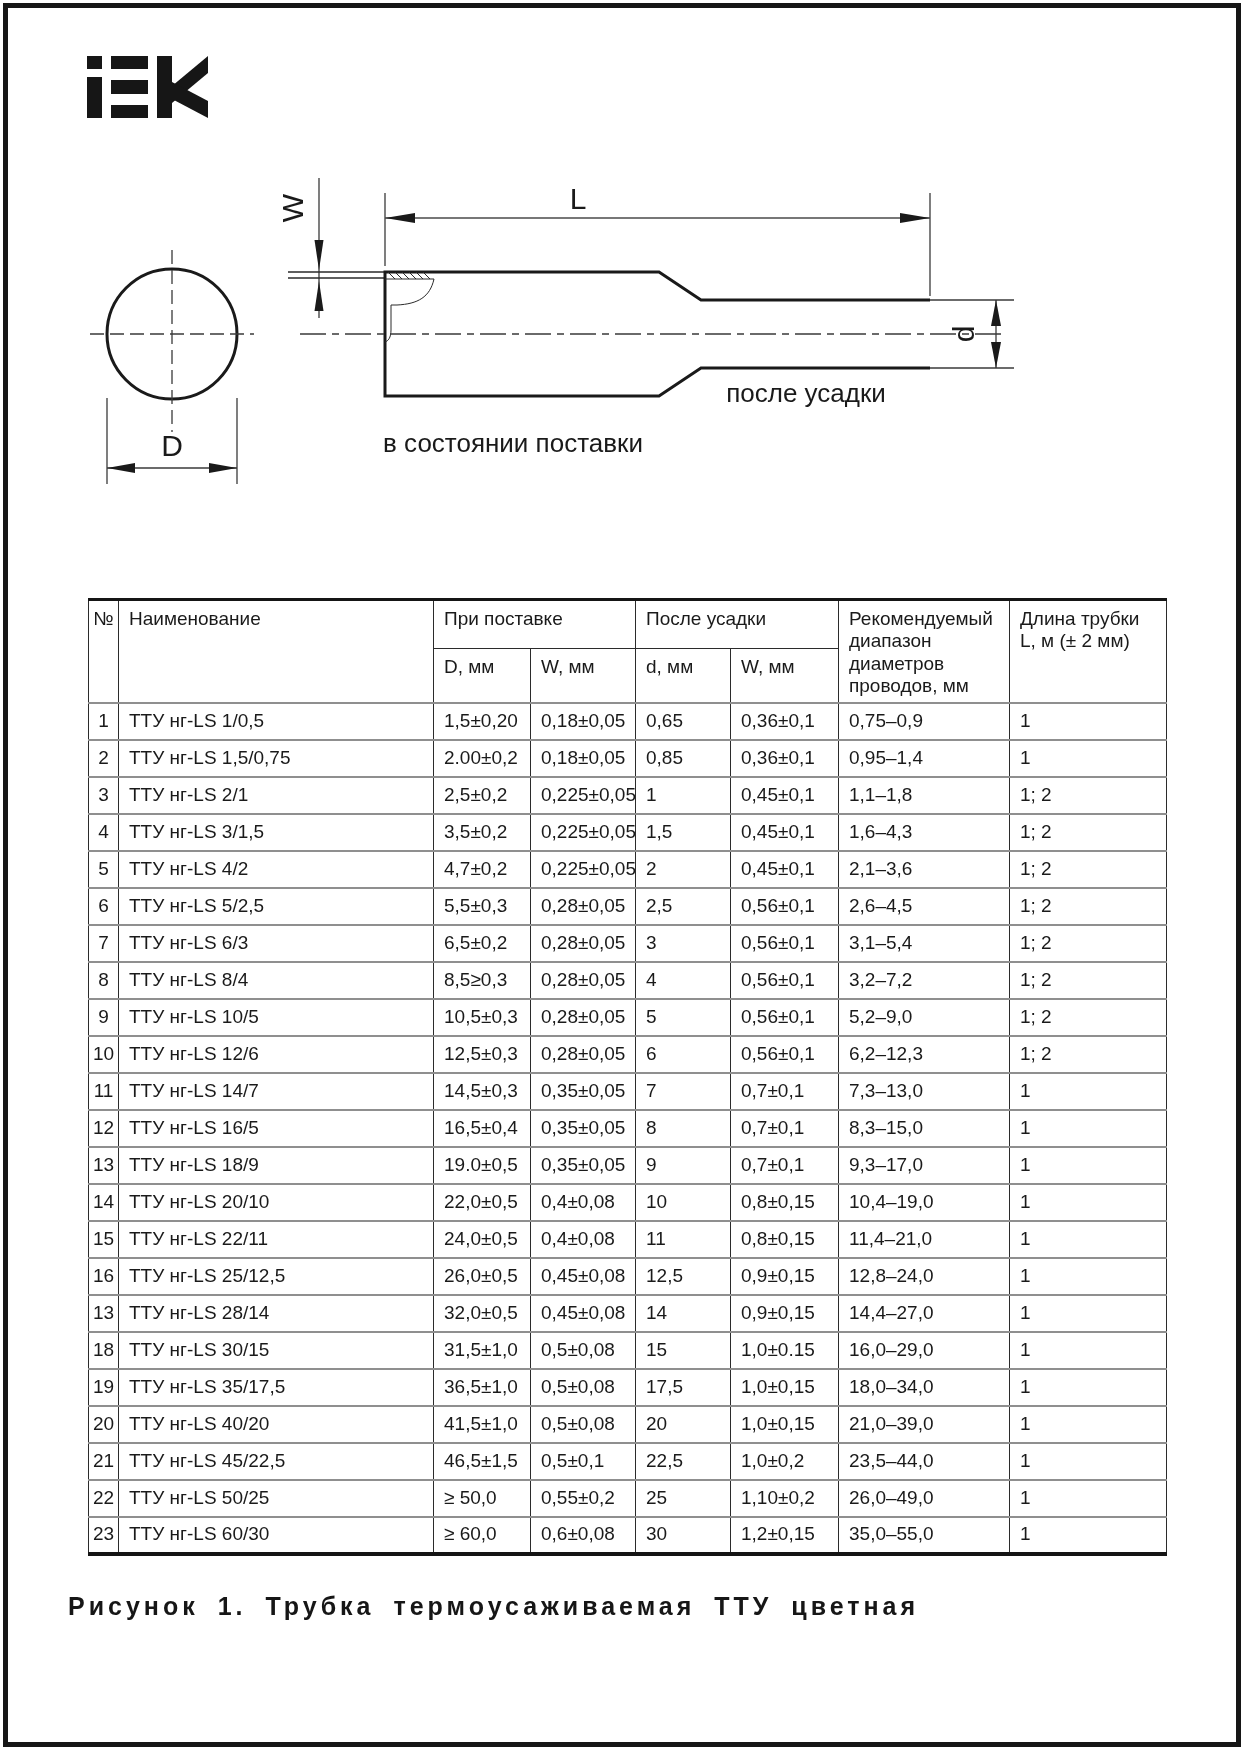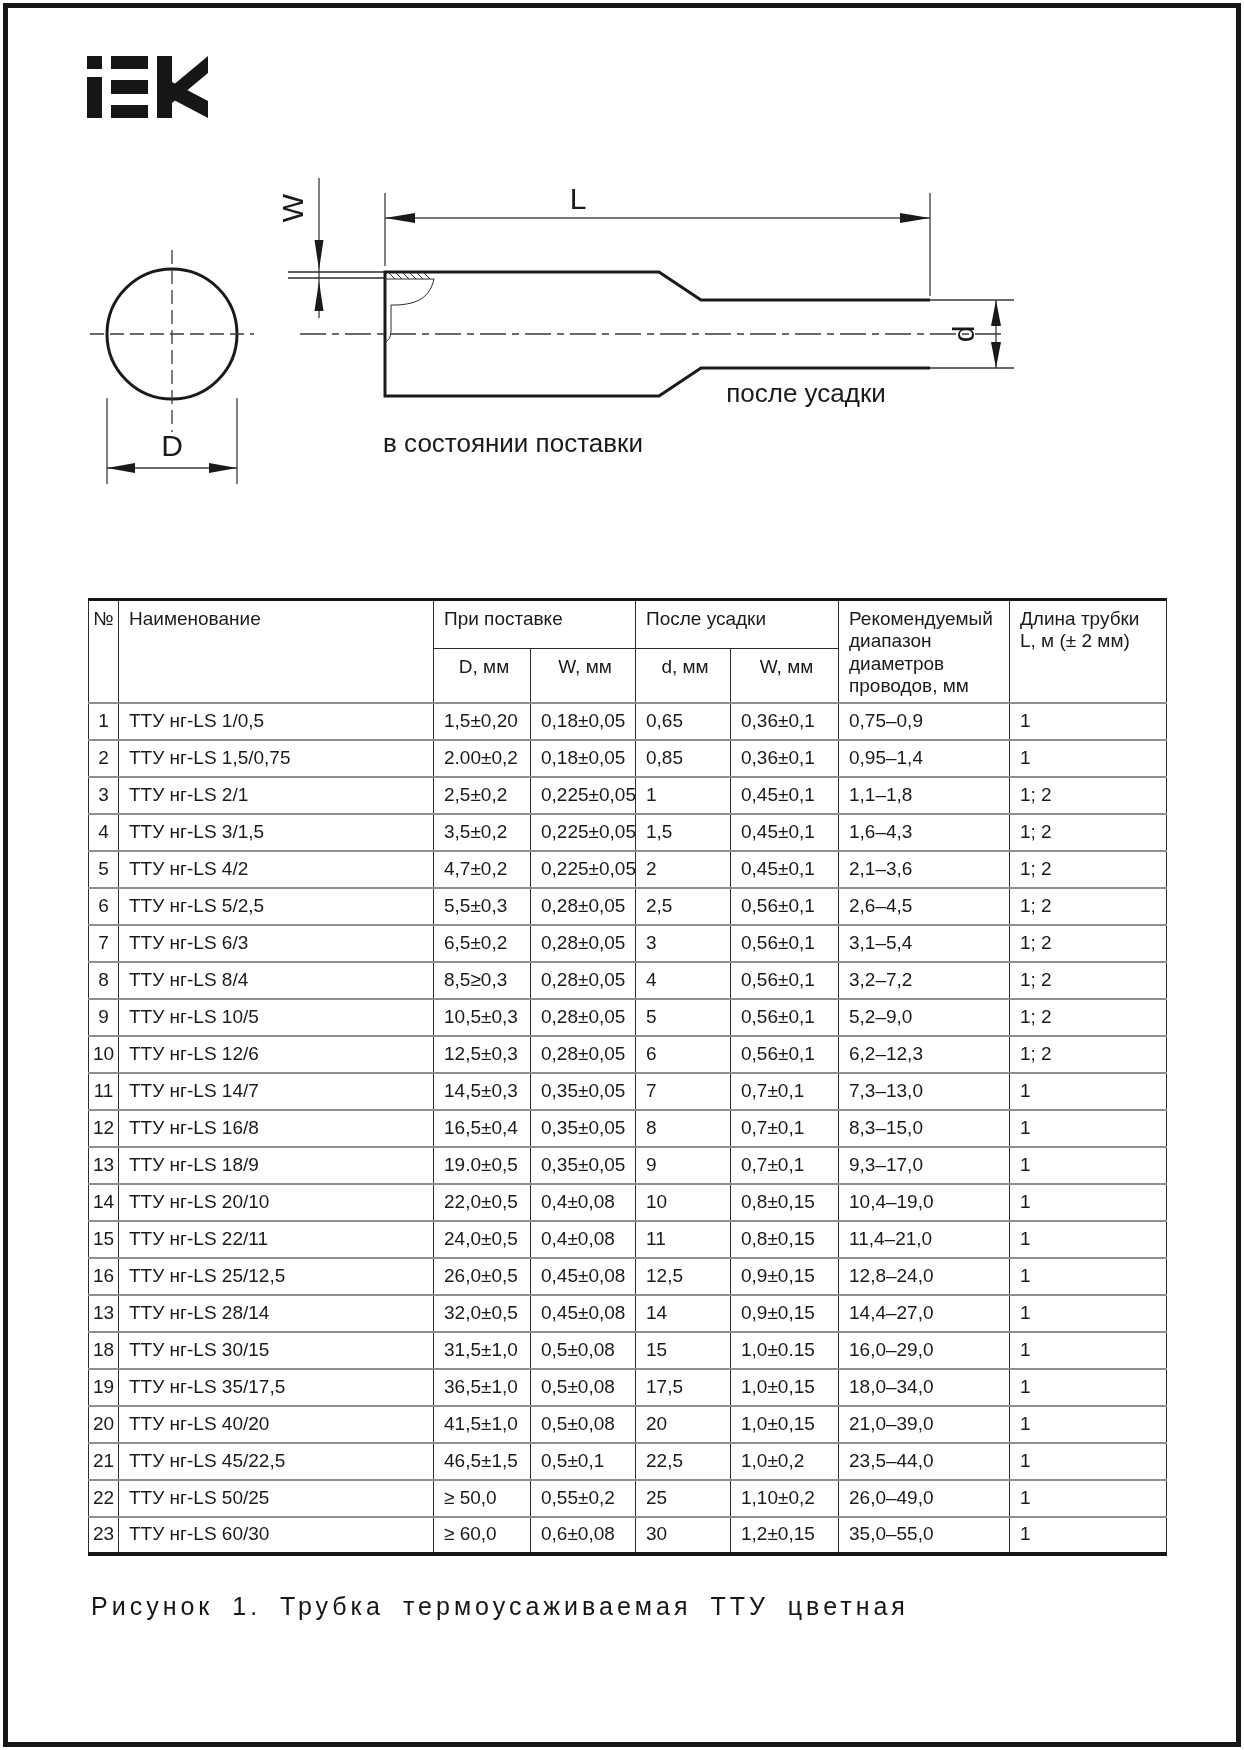--- a/index.html
+++ b/index.html
@@ -22,28 +22,28 @@
     font-size:19px;line-height:1.18;
   }
   .spec-table th,.spec-table td{
     border-left:1px solid #2b2b2b;border-right:1px solid #2b2b2b;
     padding:4px 6px 4px 10px;font-weight:normal;text-align:left;
     overflow:hidden;white-space:normal;
   }
   .spec-table thead th{vertical-align:top;padding-top:7px;}
   .spec-table thead tr.top{height:42px;}
   .spec-table thead tr.sub{height:46px;}
-  .spec-table thead tr.sub th{border-top:1px solid #2b2b2b;text-align:center;}
+  .spec-table thead tr.sub th{border-top:1px solid #2b2b2b;}
   .spec-table tbody tr{height:37px;}
   .spec-table tbody td{border-top:2px solid #8f8f8f;vertical-align:middle;}
   .spec-table .c-num{text-align:center;padding-left:2px;padding-right:2px;}
   
   .caption{
-    position:absolute;left:91px;top:1592px;
-    font-size:25px;letter-spacing:4px;word-spacing:8px;color:#161616;
+    position:absolute;left:68px;top:1592px;
+    font-size:25px;letter-spacing:4px;word-spacing:8px;color:#161616;font-weight:bold;
   }
   svg text{font-family:"Liberation Sans",sans-serif;fill:#1a1a1a;}
 </style>
 </head>
 <body>
 
 <div class="page">
   <div class="frame"></div>
 
   <div class="logo" aria-label="IEK">
@@ -248,21 +248,21 @@
           <td>ТТУ нг-LS 14/7</td>
           <td>14,5±0,3</td>
           <td>0,35±0,05</td>
           <td>7</td>
           <td>0,7±0,1</td>
           <td>7,3–13,0</td>
           <td>1</td>
         </tr>
         <tr>
           <td class="c-num">12</td>
-          <td>ТТУ нг-LS 16/8</td>
+          <td>ТТУ нг-LS 16/5</td>
           <td>16,5±0,4</td>
           <td>0,35±0,05</td>
           <td>8</td>
           <td>0,7±0,1</td>
           <td>8,3–15,0</td>
           <td>1</td>
         </tr>
         <tr>
           <td class="c-num">13</td>
           <td>ТТУ нг-LS 18/9</td>

